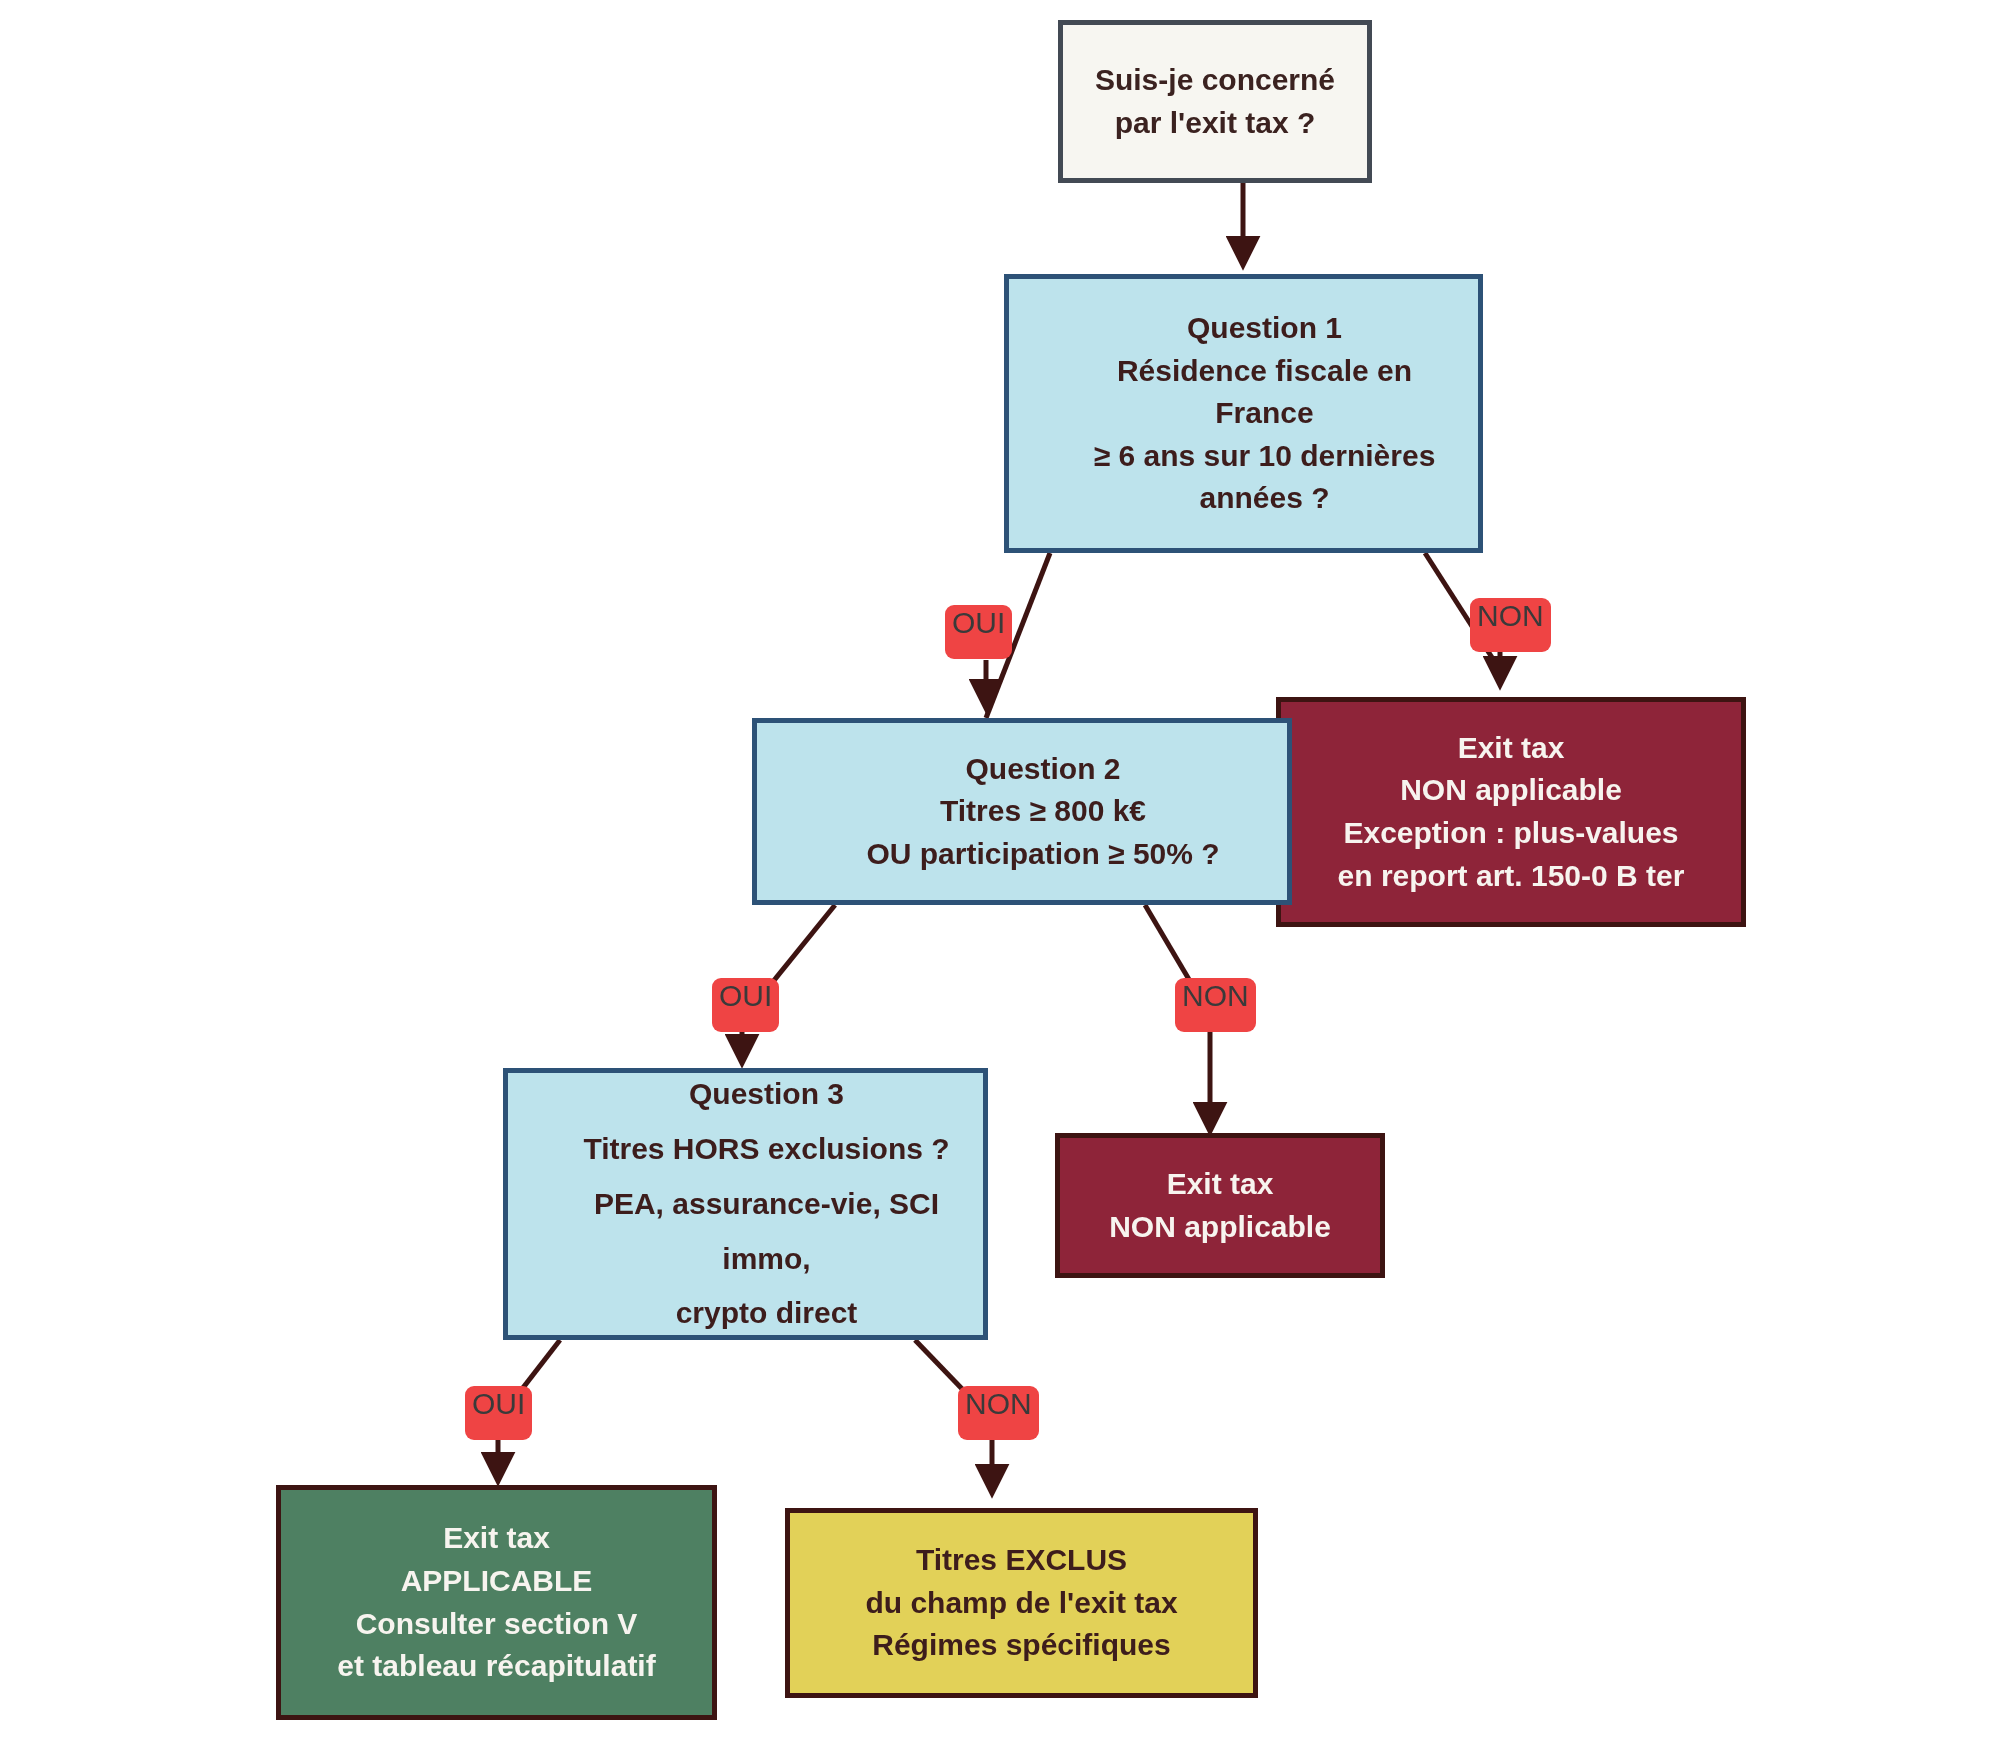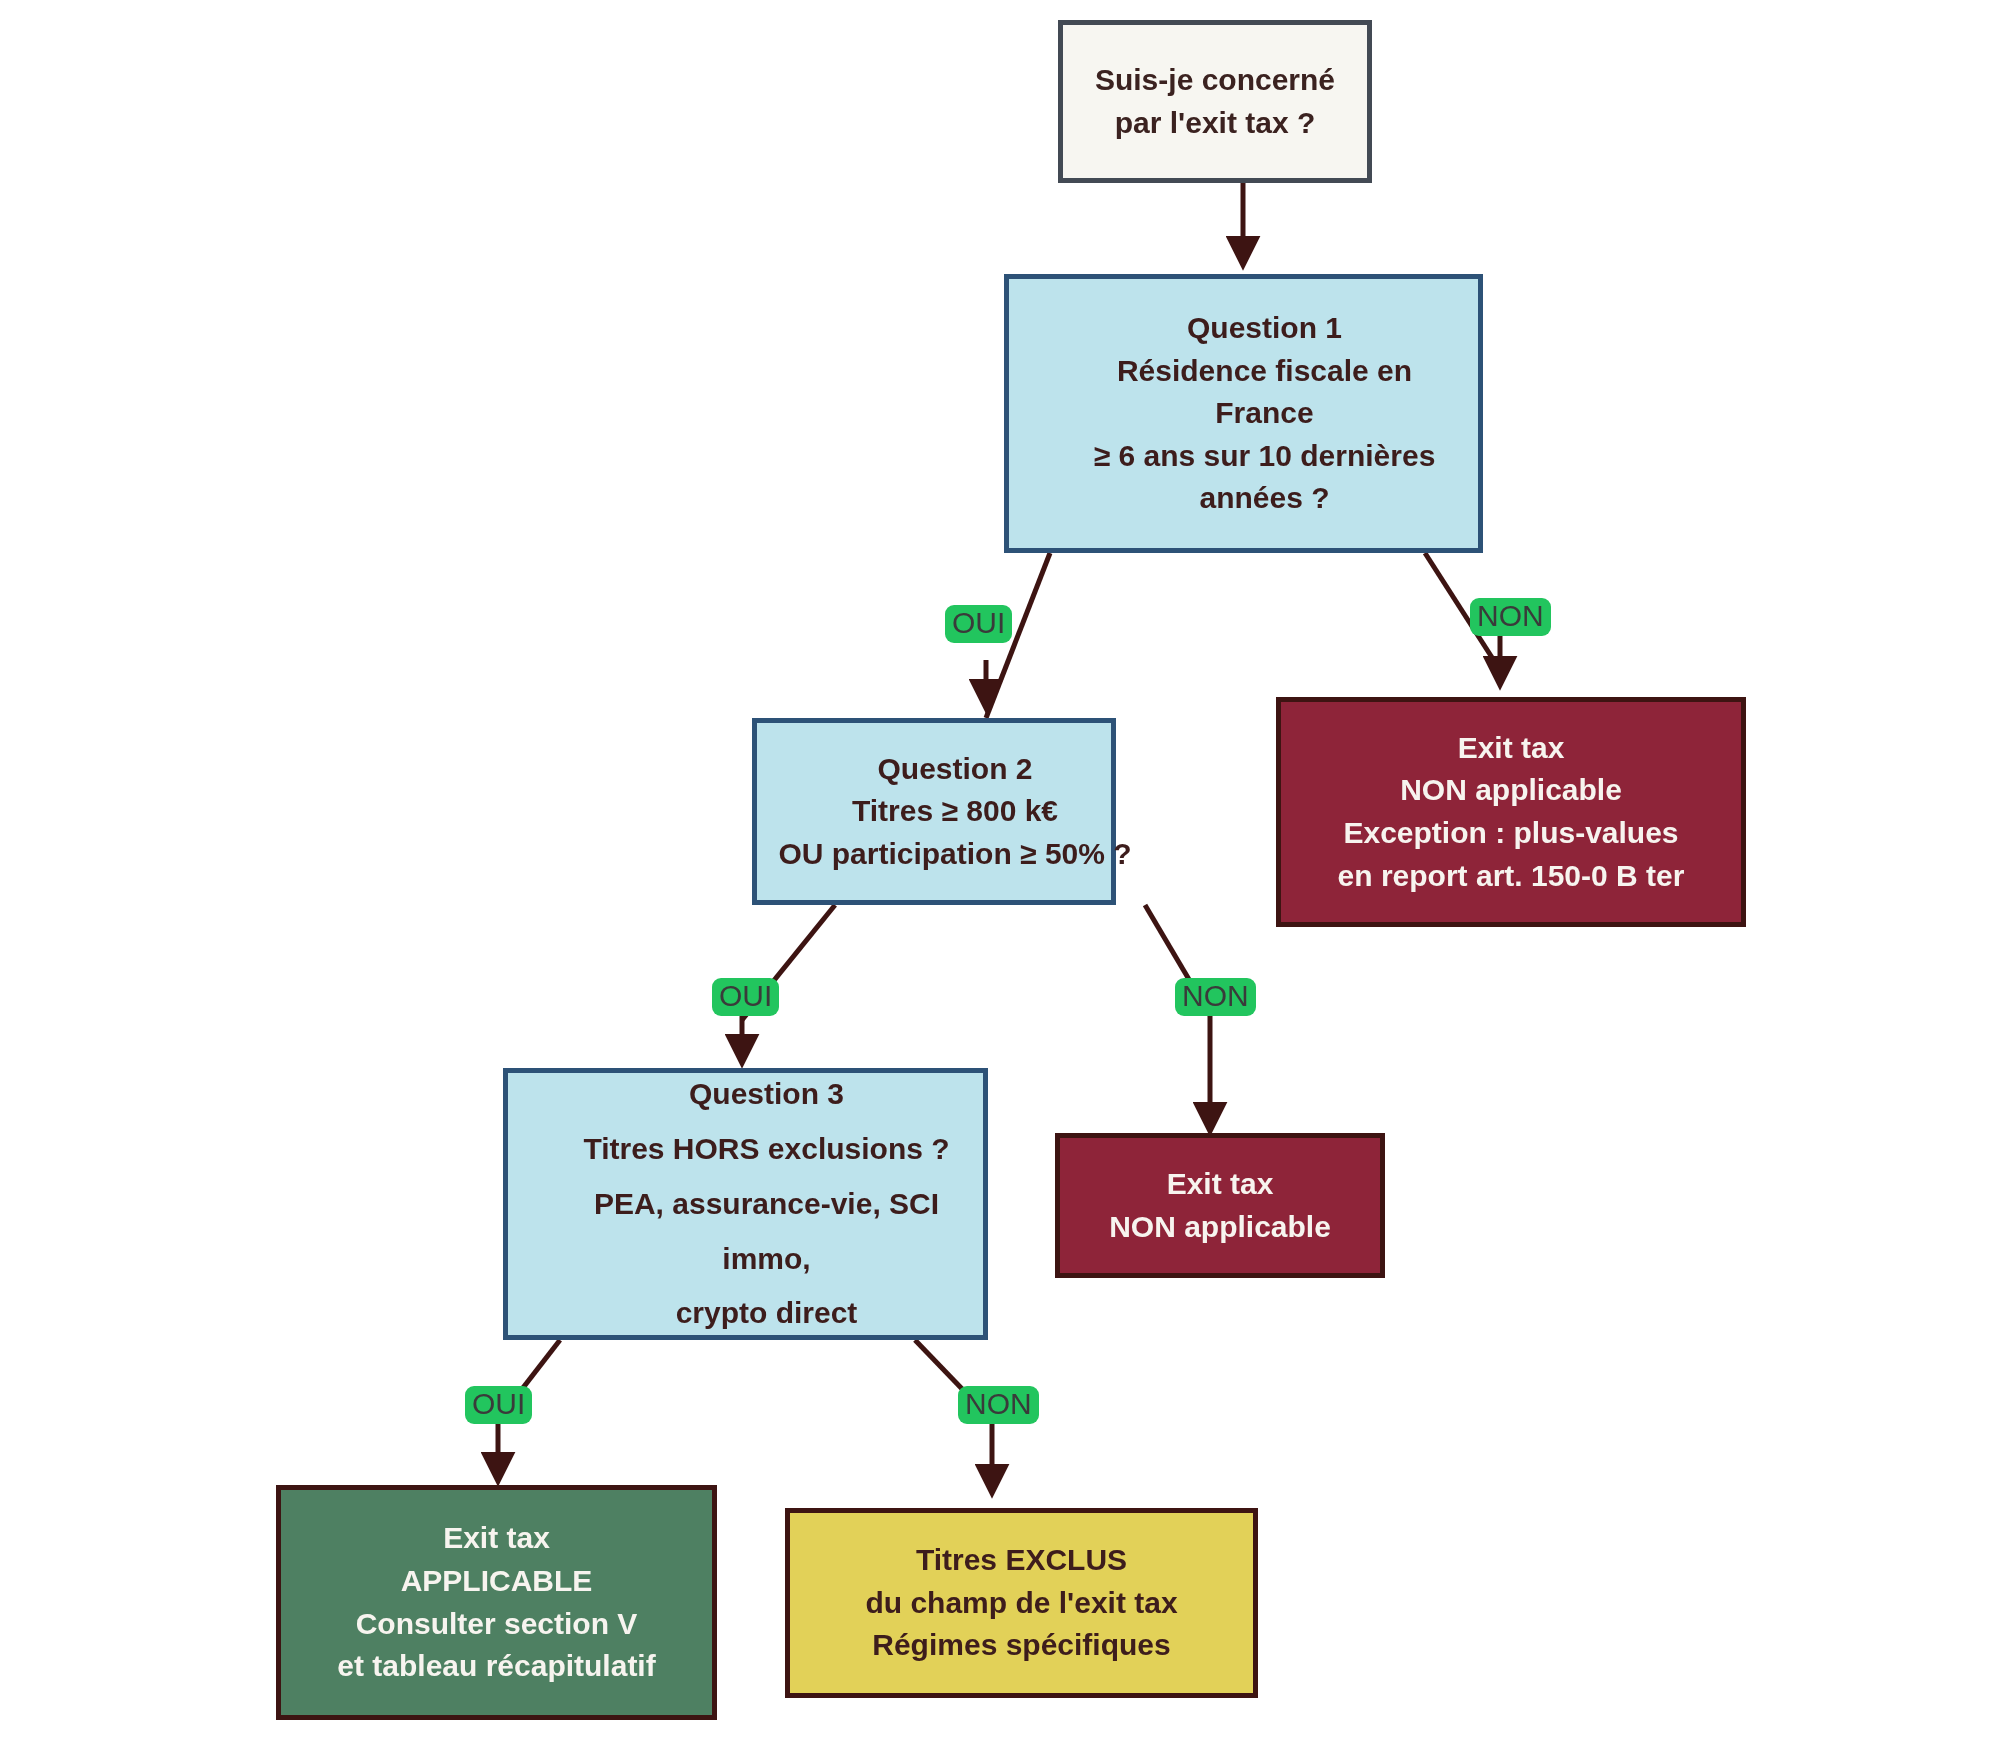--- a/index.html
+++ b/index.html
@@ -75,25 +75,25 @@
     background: #e2d158;
     border: 5px solid #3d1412;
     color: #3d1d1c;
     font-weight: bold;
     font-size: 30px;
   }
 
   
   .edge-label {
     position: absolute;
-    background: #22c55e;
+    background: #ef4444;
     color: #3a3a3a;
     font-size: 30px;
     font-weight: normal;
-    padding: 2px 7px 4px 7px;
+    padding: 2px 7px 20px 7px;
     border-radius: 9px;
     line-height: 1.05;
     z-index: 3;
     white-space: nowrap;
   }
 </style>
 </head>
 <body>
 
 <div id="canvas">
@@ -153,21 +153,21 @@
     <span class="line">années ?</span>
   </div>
 
   <div class="node n-red" style="left:1276px; top:697px; width:470px; height:230px;">
     <span class="line">Exit tax</span>
     <span class="line">NON applicable</span>
     <span class="line">Exception : plus-values</span>
     <span class="line">en report art. 150-0 B ter</span>
   </div>
 
-  <div class="node n-question" style="left:752px; top:718px; width:364px; height:187px;">
+  <div class="node n-question" style="left:752px; top:718px; width:540px; height:187px;">
     <span class="line">Question 2</span>
     <span class="line">Titres ≥ 800 k€</span>
     <span class="line">OU participation ≥ 50% ?</span>
   </div>
 
   <div class="node n-question" style="left:503px; top:1068px; width:485px; height:272px;justify-content:space-between;">
     <span class="line">Question 3</span>
     <span class="line">Titres HORS exclusions ?</span>
     <span class="line">PEA, assurance-vie, SCI</span>
     <span class="line">immo,</span>

